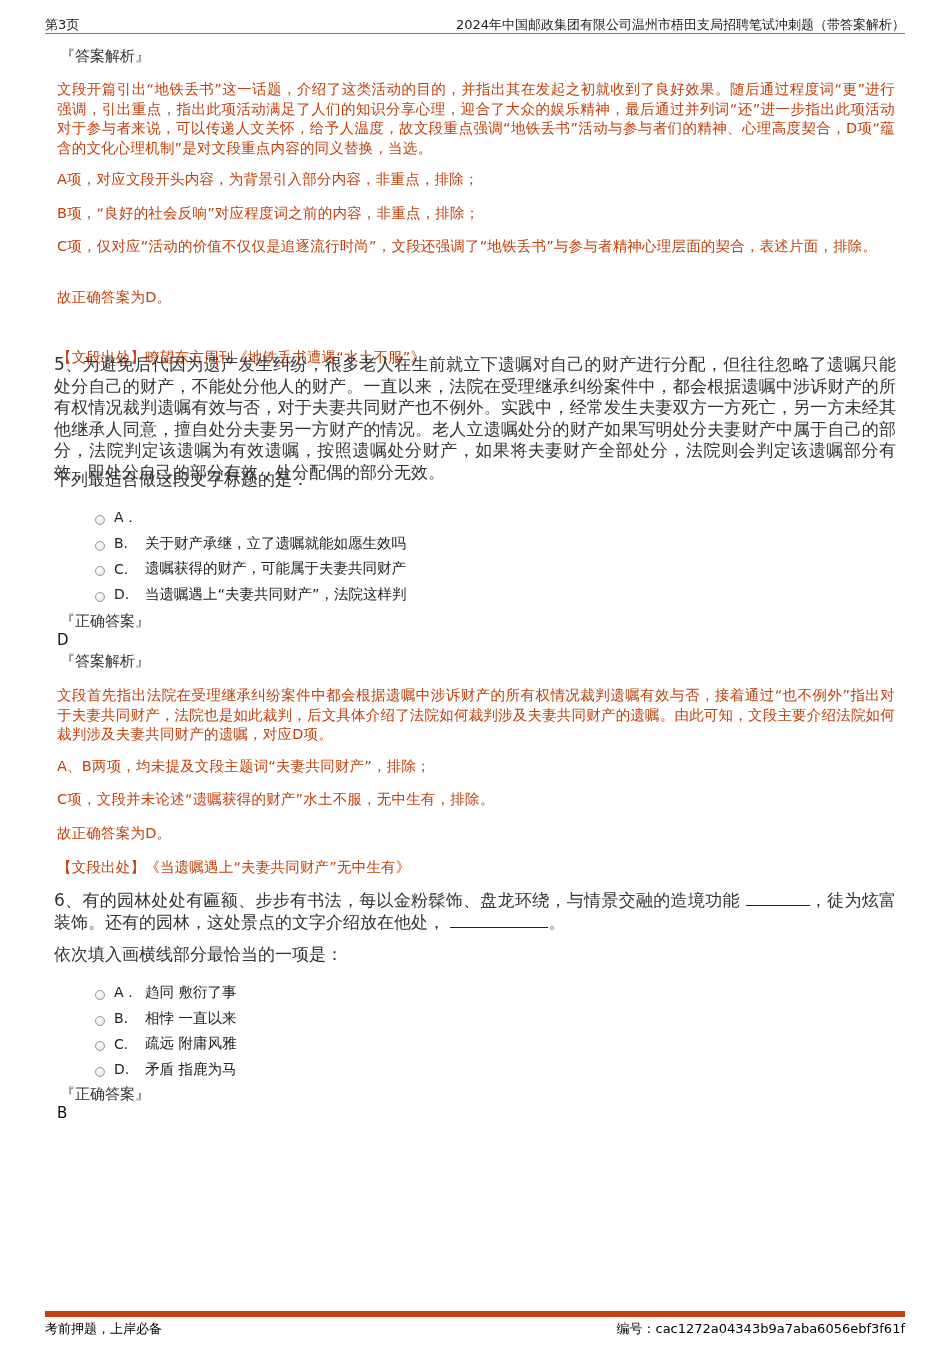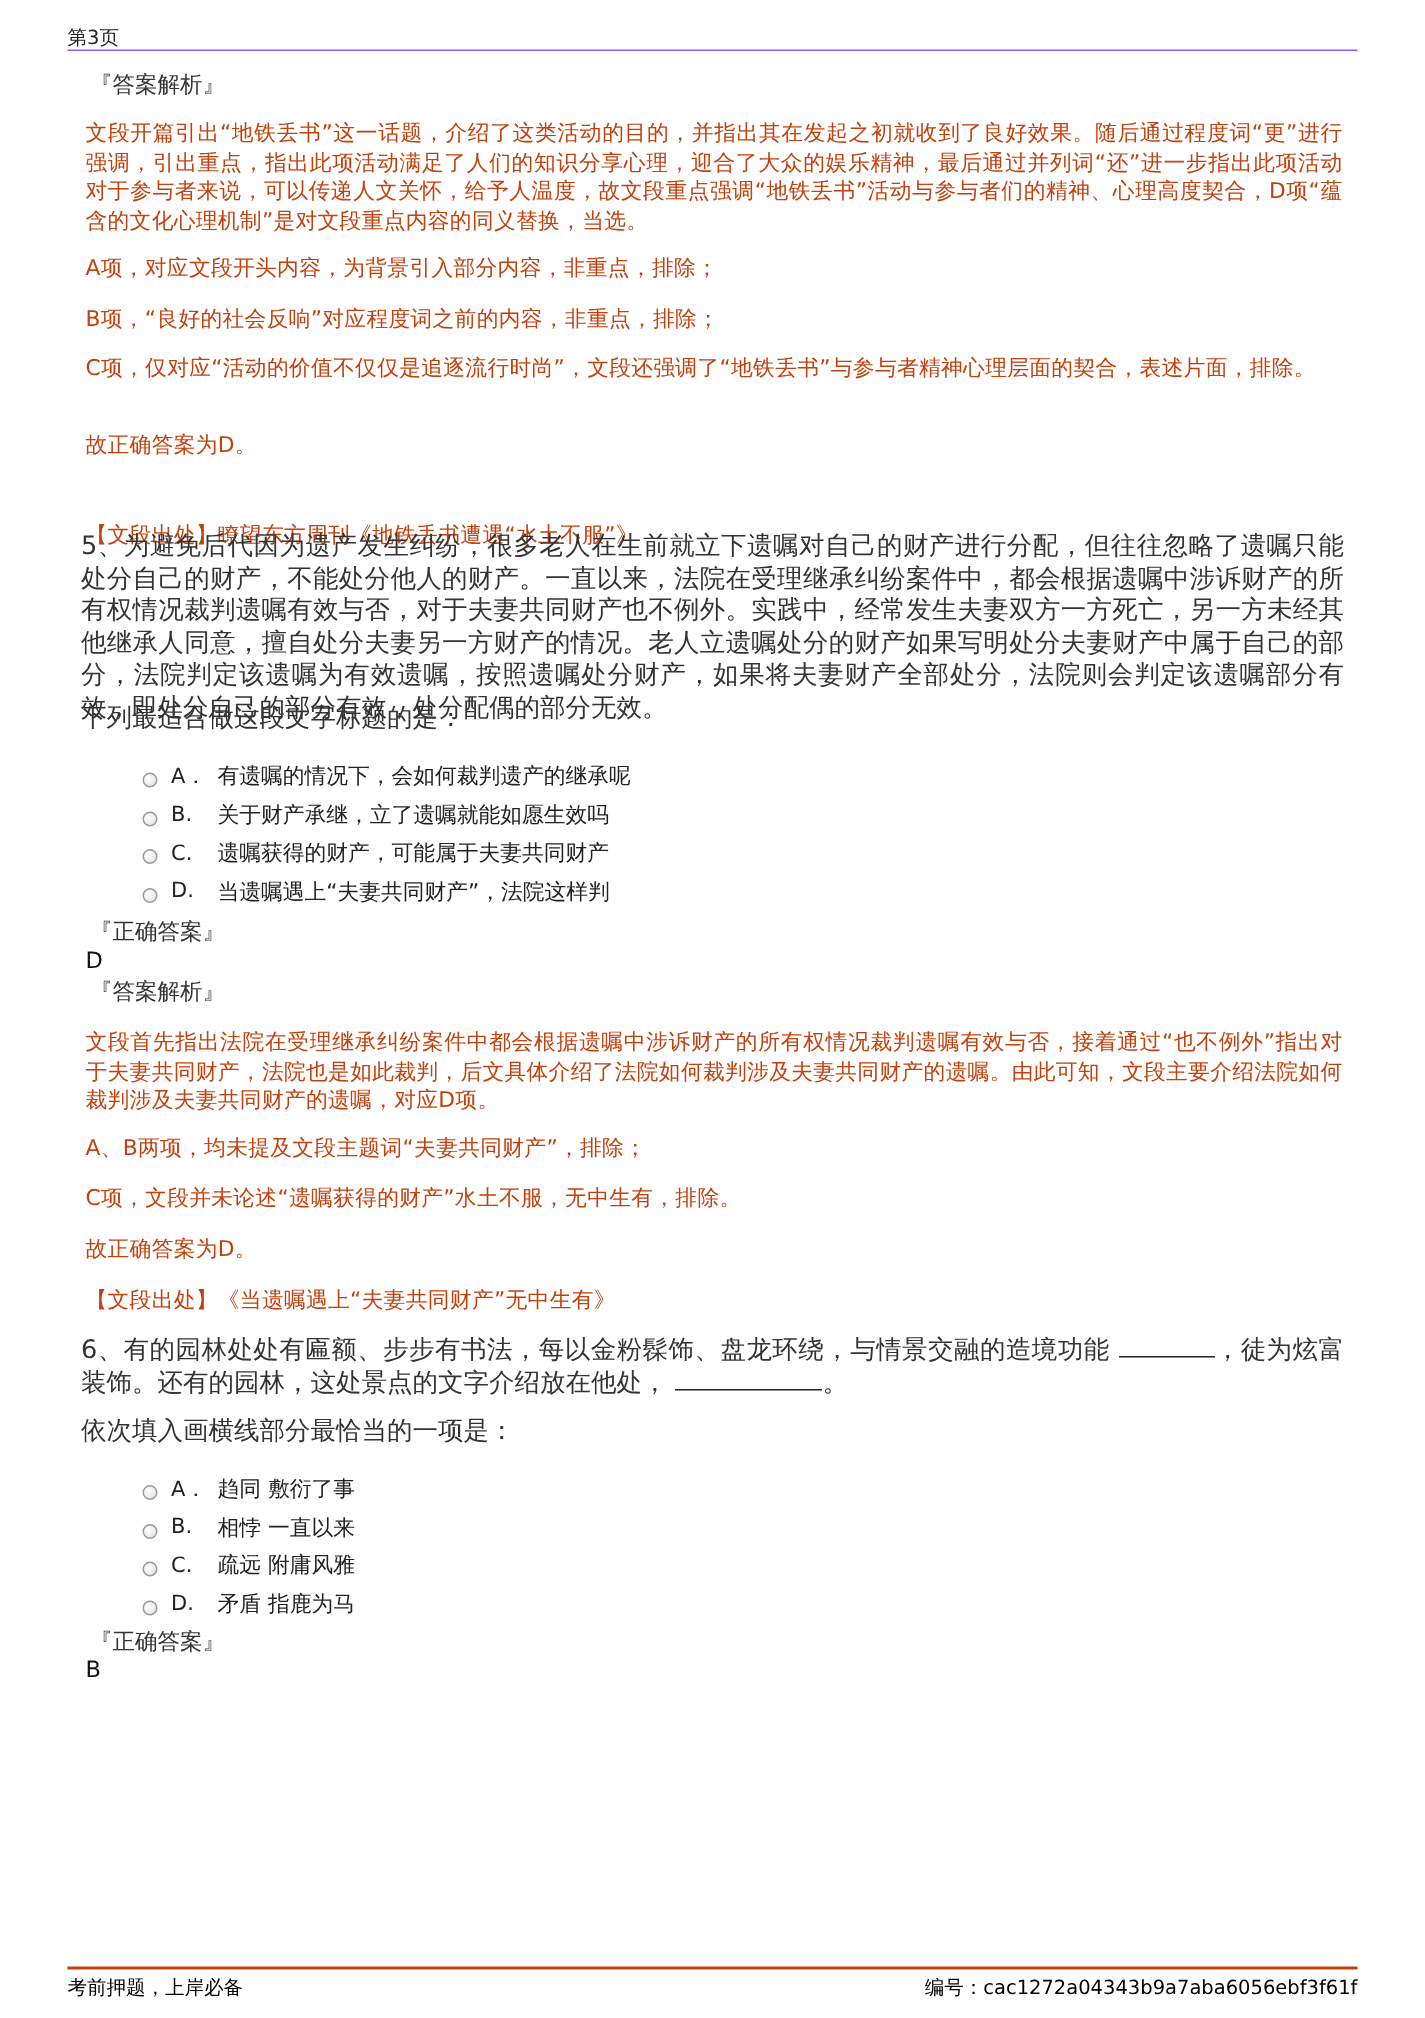--- a/index.html
+++ b/index.html
@@ -12,21 +12,21 @@
   }
   .header {
     position: absolute; left: 45px; top: 14px; width: 860px; height: 20px;
     border-bottom: 1px solid #8b5cf6;
     font-size: 13px; color: #222;
   }
   .header .page-no { position: absolute; left: 0; top: 2px; }
   .header .doc-title { position: absolute; right: 0; top: 2px; }
   .footer {
     position: absolute; left: 45px; top: 1311px; width: 860px;
-    border-top: 2px solid #c2410c;
+    border-top: 6px solid #c2410c;
     font-size: 13px; color: #000000;
   }
   .footer .slogan { position: absolute; left: 0; top: 3px; }
   .footer .serial { position: absolute; right: 0; top: 3px; }
 
   .blk { position: absolute; left: 57px; width: 838px; }
   .para {
     font-size: 14.5px; line-height: 19.5px; color: #c2410c;
     text-align: justify; letter-spacing: 0.2px;
   }
@@ -52,38 +52,38 @@
   .blank {
     display: inline-block; border-bottom: 1px solid #222;
     height: 13px; vertical-align: baseline;
   }
 </style>
 </head>
 <body>
 
 <div class="header">
   <span class="page-no">第3页</span>
+  <span class="doc-title">2024年中国邮政集团有限公司温州市梧田支局招聘笔试冲刺题（带答案解析）</span>
 </div>
 
 <div class="blk bracket-label" style="top:47px; left:60px;">『答案解析』</div>
 <div class="blk para" style="top:80px;">文段开篇引出“地铁丢书”这一话题，介绍了这类活动的目的，并指出其在发起之初就收到了良好效果。随后通过程度词“更”进行强调，引出重点，指出此项活动满足了人们的知识分享心理，迎合了大众的娱乐精神，最后通过并列词“还”进一步指出此项活动对于参与者来说，可以传递人文关怀，给予人温度，故文段重点强调“地铁丢书”活动与参与者们的精神、心理高度契合，D项“蕴含的文化心理机制”是对文段重点内容的同义替换，当选。</div>
 <div class="blk para" style="top:170px;">A项，对应文段开头内容，为背景引入部分内容，非重点，排除；</div>
 <div class="blk para" style="top:204px;">B项，“良好的社会反响”对应程度词之前的内容，非重点，排除；</div>
 <div class="blk para" style="top:237px;">C项，仅对应“活动的价值不仅仅是追逐流行时尚”，文段还强调了“地铁丢书”与参与者精神心理层面的契合，表述片面，排除。</div>
 <div class="blk para" style="top:288px;">故正确答案为D。</div>
 <div class="blk para" style="top:322px;margin-top:26px;">【文段出处】瞭望东方周刊《地铁丢书遭遇“水土不服”》</div>
 
 <div class="blk small" style="top:354px; left:54px; width:842px;">5、为避免后代因为遗产发生纠纷，很多老人在生前就立下遗嘱对自己的财产进行分配，但往往忽略了遗嘱只能处分自己的财产，不能处分他人的财产。一直以来，法院在受理继承纠纷案件中，都会根据遗嘱中涉诉财产的所有权情况裁判遗嘱有效与否，对于夫妻共同财产也不例外。实践中，经常发生夫妻双方一方死亡，另一方未经其他继承人同意，擅自处分夫妻另一方财产的情况。老人立遗嘱处分的财产如果写明处分夫妻财产中属于自己的部分，法院判定该遗嘱为有效遗嘱，按照遗嘱处分财产，如果将夫妻财产全部处分，法院则会判定该遗嘱部分有效，即处分自己的部分有效，处分配偶的部分无效。</div>
 <div class="blk small" style="top:469px; left:54px;">下列最适合做这段文字标题的是：</div>
 
 <div class="options" style="top:505px;">
   <div class="option">
     <span class="radio"></span>
     <span class="opt-letter">A．</span>
-    <span>有遗嘱的情况下，会如何裁判遗产的继承呢</span>
   </div>
   <div class="option">
     <span class="radio"></span>
     <span class="opt-letter">B.</span>
     <span>关于财产承继，立了遗嘱就能如愿生效吗</span>
   </div>
   <div class="option">
     <span class="radio"></span>
     <span class="opt-letter">C.</span>
     <span>遗嘱获得的财产，可能属于夫妻共同财产</span>

